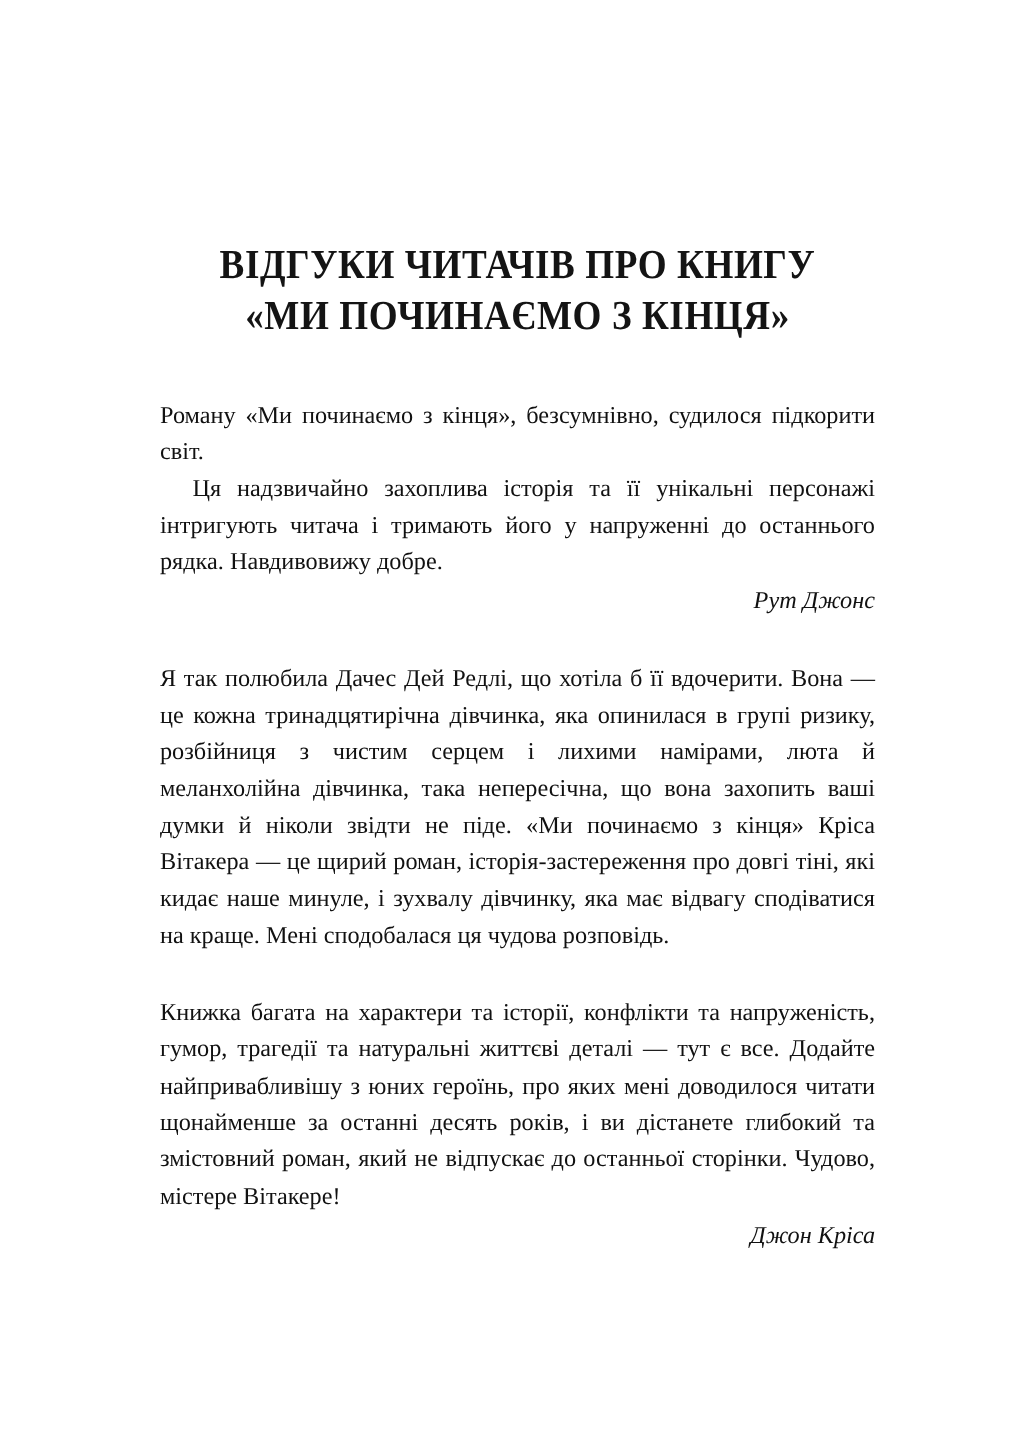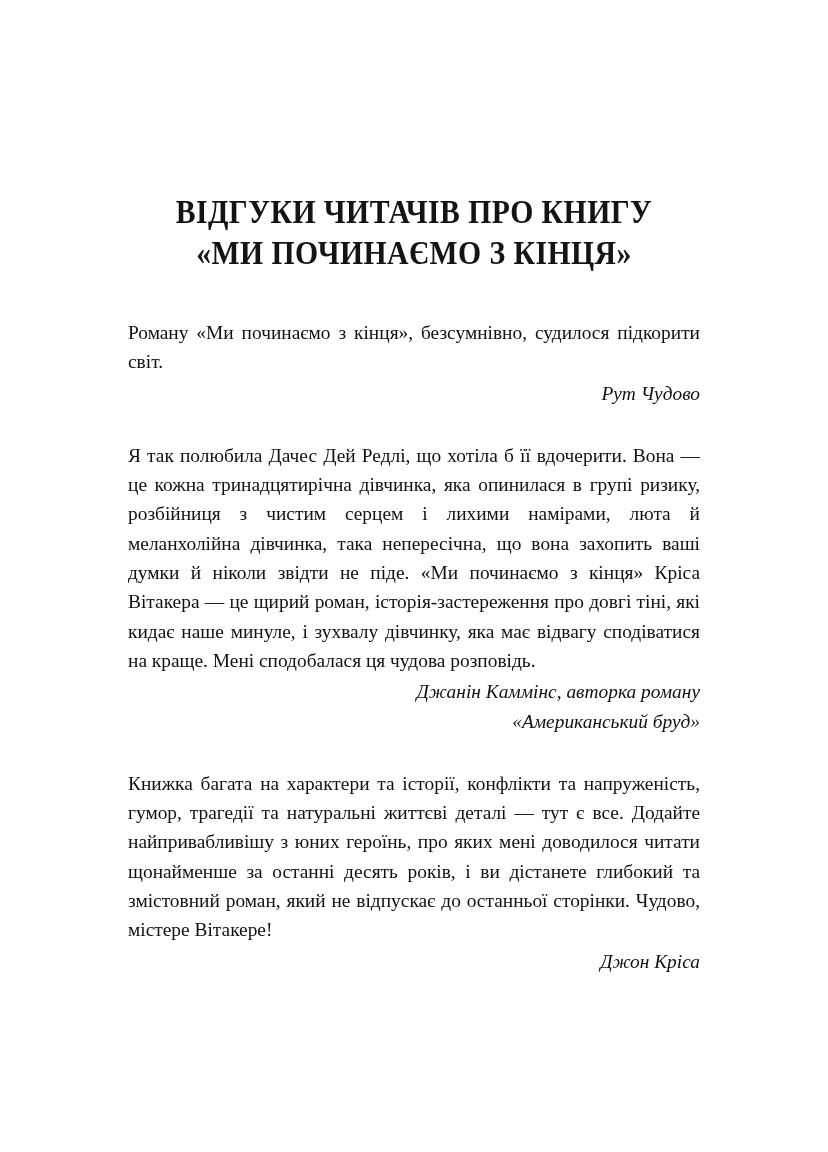--- a/index.html
+++ b/index.html
@@ -118,33 +118,30 @@
     <h1 class="book-title">
       <span class="t-line">ВІДГУКИ ЧИТАЧІВ ПРО КНИГУ</span>
       <span class="t-line">«МИ ПОЧИНАЄМО З КІНЦЯ»</span>
     </h1>
 
     <div class="blurbs">
 
       <div class="blurb gap-lg">
         <div class="blurb-body">
           <span class="para">Роману «Ми починаємо з кінця», безсумнівно, судилося підкорити світ.</span>
+          <span class="para">Ця надзвичайно захоплива історія та її унікальні персонажі інтригують читача і тримають його у напруженні до останнього рядка. Навдивовижу добре.</span>
         </div>
         <div class="attribution">
-          <span class="a-line">Рут Чудово</span>
+          <span class="a-line">Рут Джонс</span>
         </div>
       </div>
 
       <div class="blurb gap-lg">
         <div class="blurb-body">
           <span class="para">Я так полюбила Дачес Дей Редлі, що хотіла б її вдочерити. Вона — це кожна тринадцятирічна дівчинка, яка опинилася в групі ризику, розбійниця з чистим серцем і лихими намірами, люта й меланхолійна дівчинка, така непересічна, що вона захопить ваші думки й ніколи звідти не піде. «Ми починаємо з кінця» Кріса Вітакера — це щирий роман, історія-застереження про довгі тіні, які кидає наше минуле, і зухвалу дівчинку, яка має відвагу сподіватися на краще. Мені сподобалася ця чудова розповідь.</span>
-        </div>
-        <div class="attribution">
-          <span class="a-line">Джанін Каммінс, авторка роману</span>
-          <span class="a-line">«Американський бруд»</span>
         </div>
       </div>
 
       <div class="blurb">
         <div class="blurb-body">
           <span class="para">Книжка багата на характери та історії, конфлікти та напруженість, гумор, трагедії та натуральні життєві деталі — тут є все. Додайте найпривабливішу з юних героїнь, про яких мені доводилося читати щонайменше за останні десять років, і ви дістанете глибокий та змістовний роман, який не відпускає до останньої сторінки. Чудово, містере Вітакере!</span>
         </div>
         <div class="attribution">
           <span class="a-line">Джон Кріса</span>
         </div>

